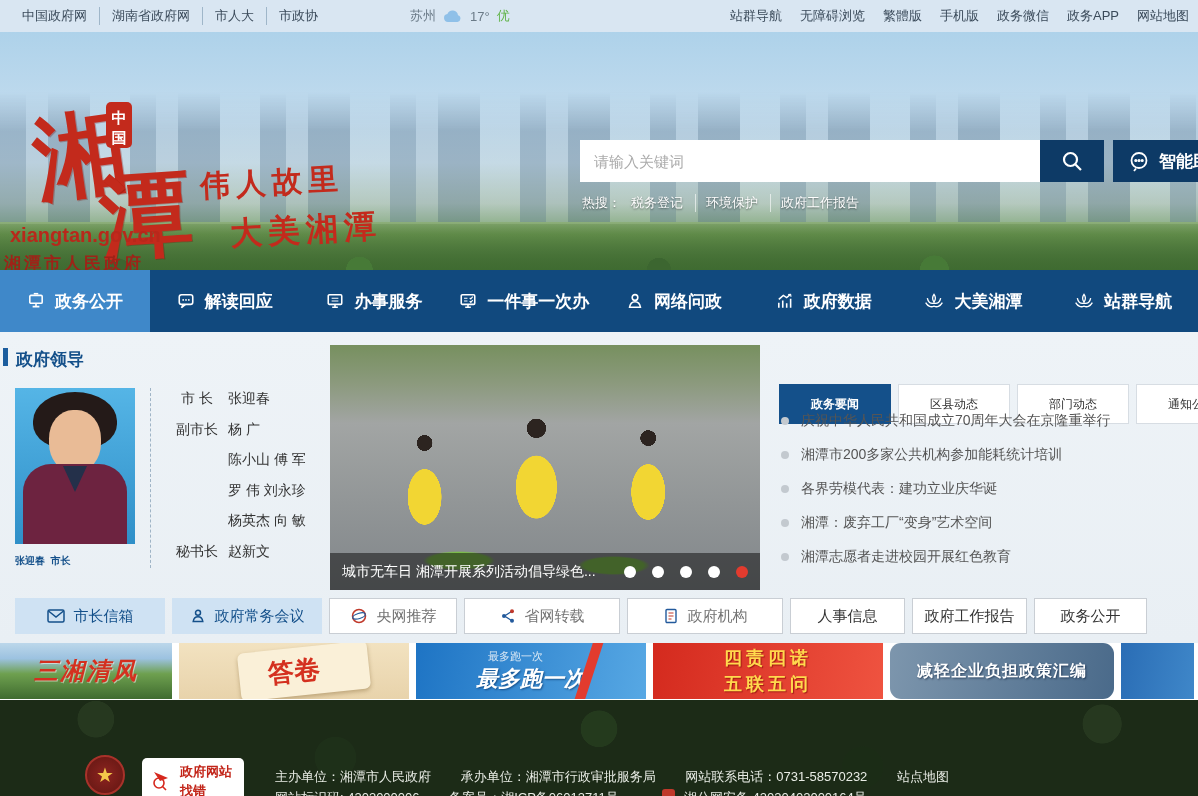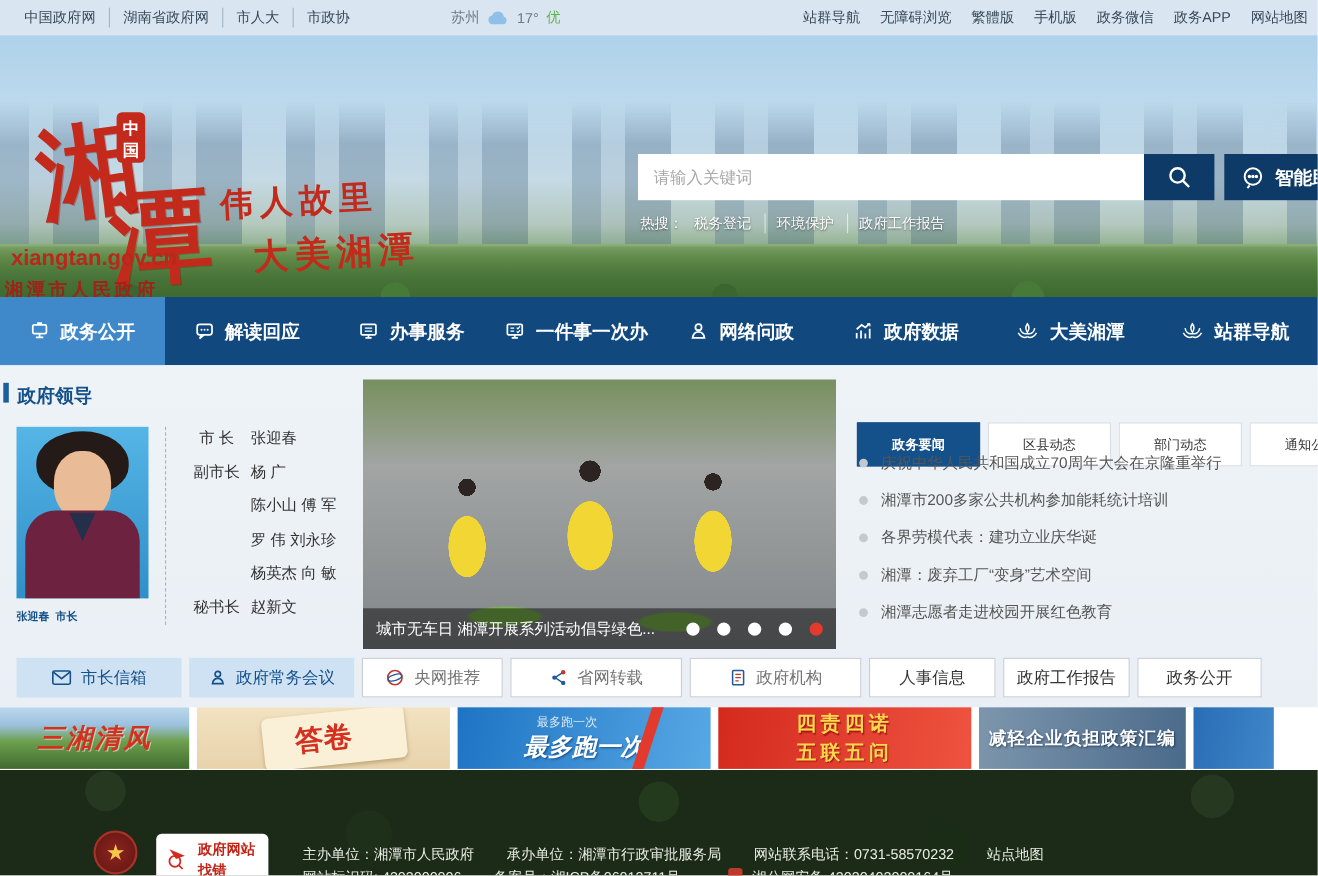--- a/index.html
+++ b/index.html
@@ -114,21 +114,21 @@
   .banner1 span { color:#d4301f; font-size:24px; font-weight:bold; font-style:italic; letter-spacing:2px; text-shadow:1px 1px 0 rgba(255,255,255,.5); }
   .banner2 { width:230px; background:linear-gradient(180deg,#f2e2c0,#e8d3ab); }
   .banner2 .scroll { position:absolute; left:60px; top:4px; width:130px; height:48px; background:#faf0d8; border-radius:6px; transform:rotate(-6deg); box-shadow:0 2px 4px rgba(120,90,40,.4); }
   .banner2 span { position:relative; color:#d4301f; font-size:26px; font-weight:bold; transform:rotate(-6deg); }
   .banner3 { width:230px; background:linear-gradient(100deg,#1e74c4,#57a8e4); flex-direction:column; }
   .banner3 .sub { color:#dce9f5; font-size:11px; align-self:flex-start; margin-left:72px; }
   .banner3 .t { color:#fff; font-size:22px; font-weight:bold; font-style:italic; text-shadow:1px 1px 2px rgba(0,40,90,.6); }
   .banner3 .ribbon { position:absolute; right:52px; top:-4px; width:10px; height:64px; background:#e23b2e; transform:rotate(18deg); }
   .banner4 { width:230px; background:linear-gradient(100deg,#d42a1e,#ef5340); flex-direction:column; gap:2px; }
   .banner4 span { color:#ffd94d; font-size:18px; font-weight:bold; letter-spacing:4px; text-shadow:1px 1px 1px rgba(120,0,0,.6); }
-  .banner5 { width:188px; background:linear-gradient(100deg,#7d96ad,#4a6a8a); }
+  .banner5 { width:224px; background:linear-gradient(100deg,#7d96ad,#4a6a8a);border-radius:11px; }
   .banner5 span { color:#fff; font-size:16px; font-weight:bold; letter-spacing:1px; text-shadow:1px 1px 2px rgba(0,20,50,.6); }
   .banner6 { width:73px; background:linear-gradient(100deg,#2a6db5,#3f87c9); }
 
   
   .footer { position:absolute; left:0; top:700px; width:1198px; height:96px;
     background:
       radial-gradient(circle 30px at 8% 20%,#26381f 60%,transparent 62%),
       radial-gradient(circle 34px at 28% 60%,#1e3019 60%,transparent 62%),
       radial-gradient(circle 30px at 50% 30%,#243a1d 60%,transparent 62%),
       radial-gradient(circle 34px at 72% 70%,#1b2c16 60%,transparent 62%),

